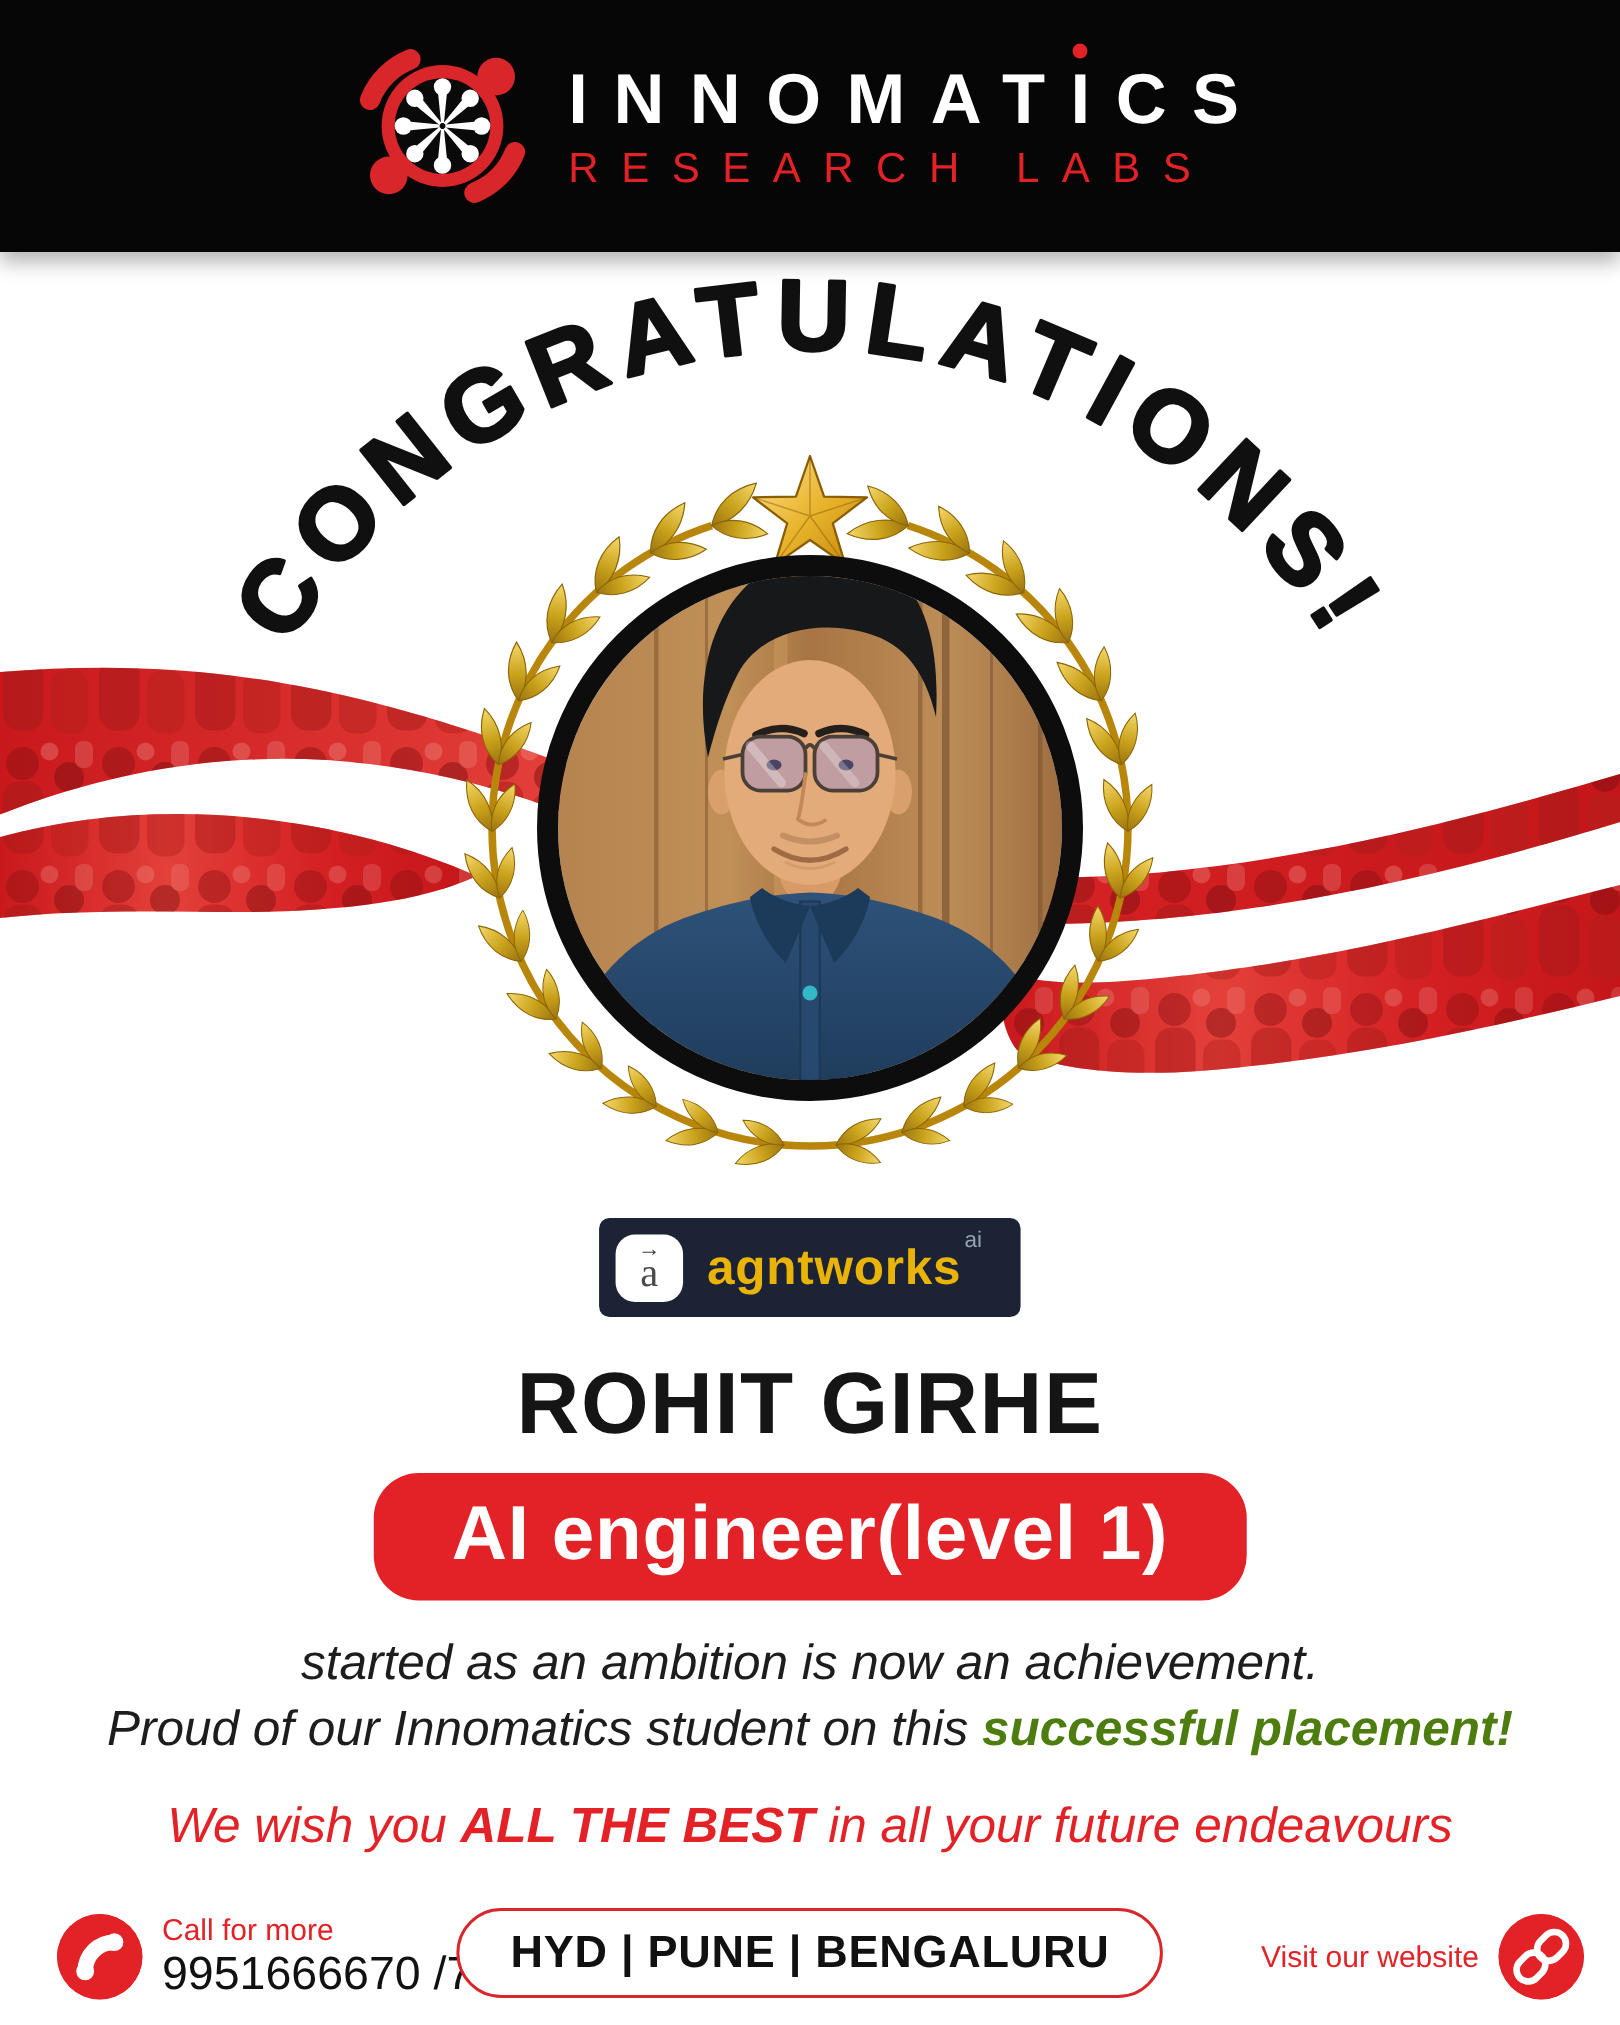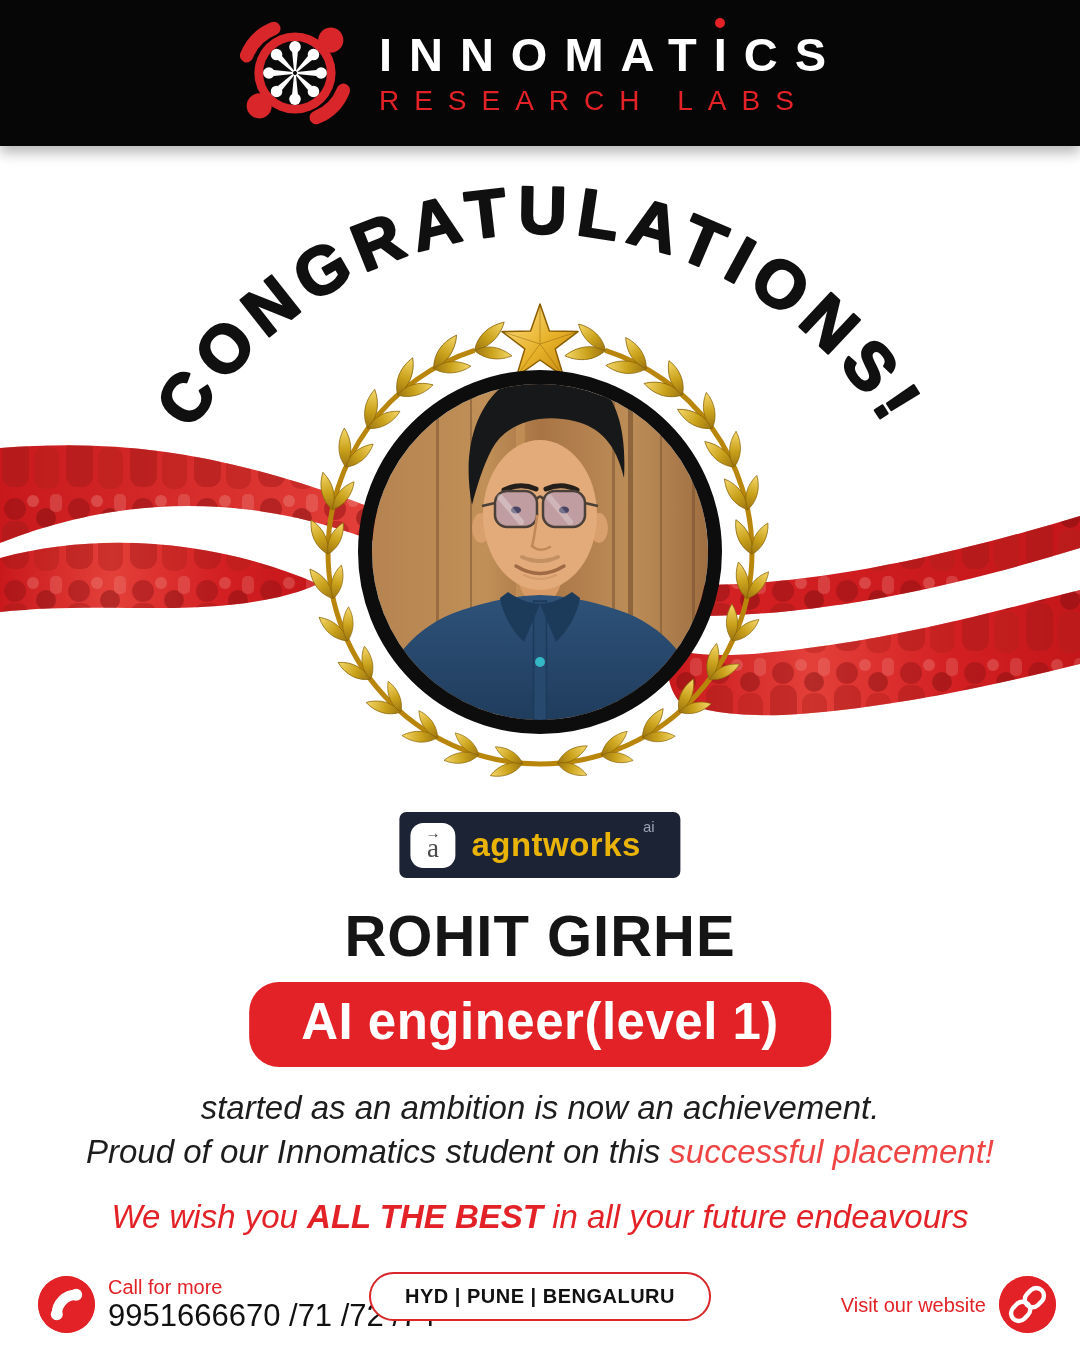--- a/index.html
+++ b/index.html
@@ -1,20 +1,20 @@
 <!DOCTYPE html>
 <html><head>
 <meta charset="utf-8">
 <style>
   html,body{margin:0;padding:0;}
   body{font-family:"Liberation Sans", sans-serif; background:#888;}
   .poster{position:relative;width:1080px;height:1350px;background:#ffffff;overflow:hidden;margin:0 auto;}
 
   
-  .header{position:absolute;left:0;top:0;width:1080px;height:146px;background:#060606;
+  .header{position:absolute;left:0;top:0;width:1080px;height:168px;background:#060606;
           box-shadow:0 7px 12px rgba(0,0,0,.28);display:flex;align-items:center;justify-content:center;gap:26px;z-index:6;}
   .logo-emblem{width:116px;height:116px;flex:0 0 auto;}
   .brand-block{display:flex;flex-direction:column;align-items:flex-start;}
   .brand-line{color:#ffffff;font-weight:bold;font-size:47px;letter-spacing:17px;line-height:1;white-space:nowrap;}
   .brand-line .dotted{position:relative;display:inline-block;}
   .brand-line .dotted::after{content:"";position:absolute;top:-13px;left:calc(50% - 14px);width:10px;height:10px;border-radius:50%;background:#e32227;}
   .brand-sub{color:#e32227;font-size:28px;font-weight:500;letter-spacing:15px;margin-top:9px;line-height:1;white-space:nowrap;text-align:right;}
 
   
   .decor{position:absolute;left:0;top:0;z-index:1;}
@@ -31,32 +31,32 @@
   
   .student-name{position:absolute;left:0;top:902px;width:1080px;text-align:center;
      font-size:58px;font-weight:800;color:#151515;letter-spacing:1px;z-index:5;}
   .role-pill{position:absolute;left:50%;top:982px;transform:translateX(-50%);
      background:#e32227;color:#ffffff;font-weight:800;font-size:51px;border-radius:30px;
      padding:10px 52px 16px 52px;white-space:nowrap;z-index:5;letter-spacing:.5px;}
 
   
   .message{position:absolute;left:0;top:1086px;width:1080px;text-align:center;z-index:5;
      font-style:italic;font-size:33px;color:#1d1d1d;line-height:1.32;}
-  .message .hl{color:#ef4444;font-weight:normal;}
+  .message .hl{color:#4d7c0f;font-weight:bold;}
   .wish-line{margin-top:22px;color:#e32227;}
   .wish-line .b{font-weight:800;}
 
   
   .footer-left{position:absolute;left:38px;top:1276px;display:flex;align-items:center;gap:13px;z-index:5;}
   .icon-circle{width:57px;height:57px;border-radius:50%;background:#e32227;flex:0 0 auto;}
   .call-label{color:#e32227;font-size:20px;line-height:1.1;}
   .phone-numbers{color:#111;font-size:31px;line-height:1.15;white-space:nowrap;}
   .locations-pill{position:absolute;left:50%;top:1272px;transform:translateX(-50%);
      background:#ffffff;border:2.5px solid #d8262b;border-radius:33px;padding:11px 34px;z-index:5;
-     color:#111;font-weight:800;font-size:20px;white-space:nowrap;letter-spacing:.5px;}
+     color:#111;font-weight:800;font-size:30px;white-space:nowrap;letter-spacing:.5px;}
   .footer-right{position:absolute;right:24px;top:1276px;display:flex;align-items:center;gap:13px;z-index:5;}
   .website-text{display:flex;flex-direction:column;align-items:flex-end;}
   .website-label{color:#e32227;font-size:20px;line-height:1.1;}
   .website-url{color:#111;font-size:30px;line-height:1.15;white-space:nowrap;}
 </style>
 </head>
 <body>
 
 <div class="poster">
 

